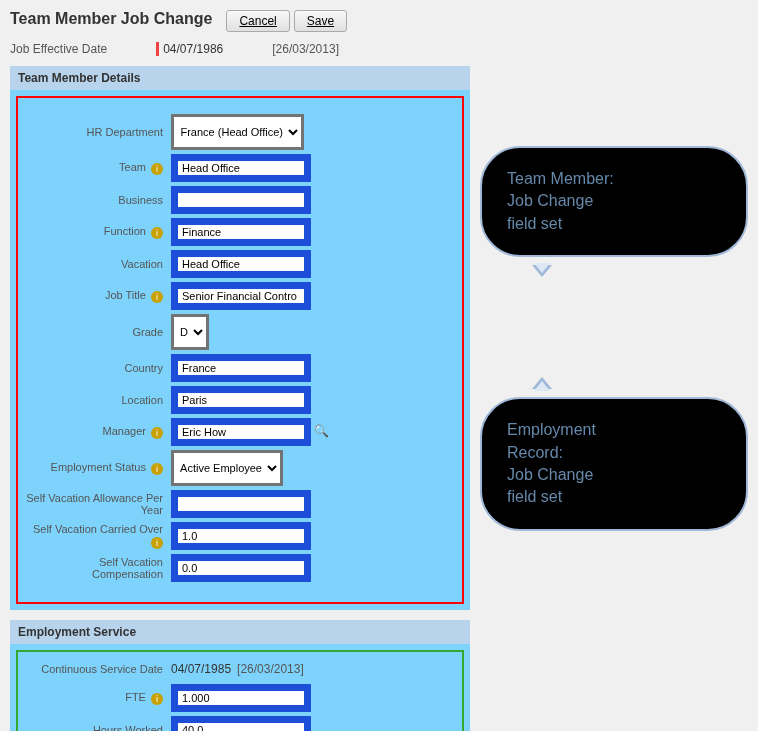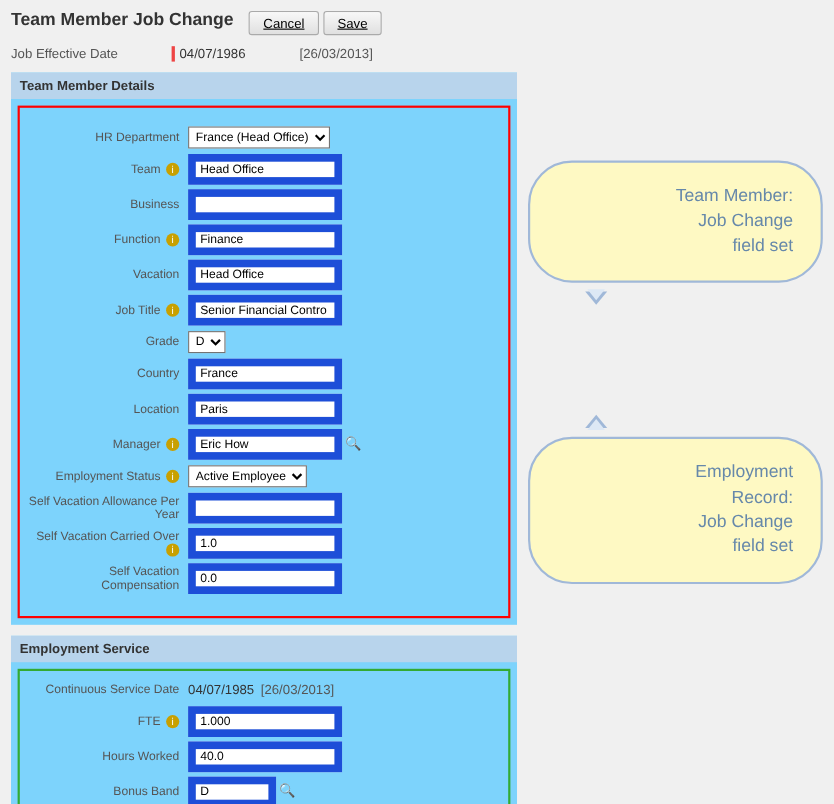--- a/index.html
+++ b/index.html
@@ -93,25 +93,26 @@
     }
     .form-input {
       width: 140px;
       height: 28px;
       border: 7px solid #1d4ed8;
       padding: 1px 4px;
       font-size: 11px;
       background: #fff;
     }
     .form-select {
-      height: 20px;
-      border: 1px solid #737373;
+      height: 36px;
+      border: 3px solid #737373;
       font-size: 11px;
       background: #fff;
       padding: 0 2px;
+      text-align: right;
     }
     .search-icon {
       display: inline-block;
       width: 16px;
       height: 16px;
       margin-left: 3px;
       cursor: pointer;
       vertical-align: middle;
       position: relative;
     }
@@ -127,25 +128,25 @@
       flex: 0 0 460px;
     }
     .right-col {
       flex: 1;
       display: flex;
       flex-direction: column;
       gap: 10px;
       padding-top: 80px;
     }
     .speech-bubble {
-      background: #fef9c3;
+      background: #000000;
       border: 2px solid #a0b8d8;
       border-radius: 40px;
       padding: 20px 25px;
-      text-align: right;
+      text-align: left;
       font-size: 16px;
       color: #6688aa;
       position: relative;
       line-height: 1.4;
     }
     .speech-bubble.top-bubble::after {
       content: '';
       position: absolute;
       bottom: -22px;
       left: 50px;

